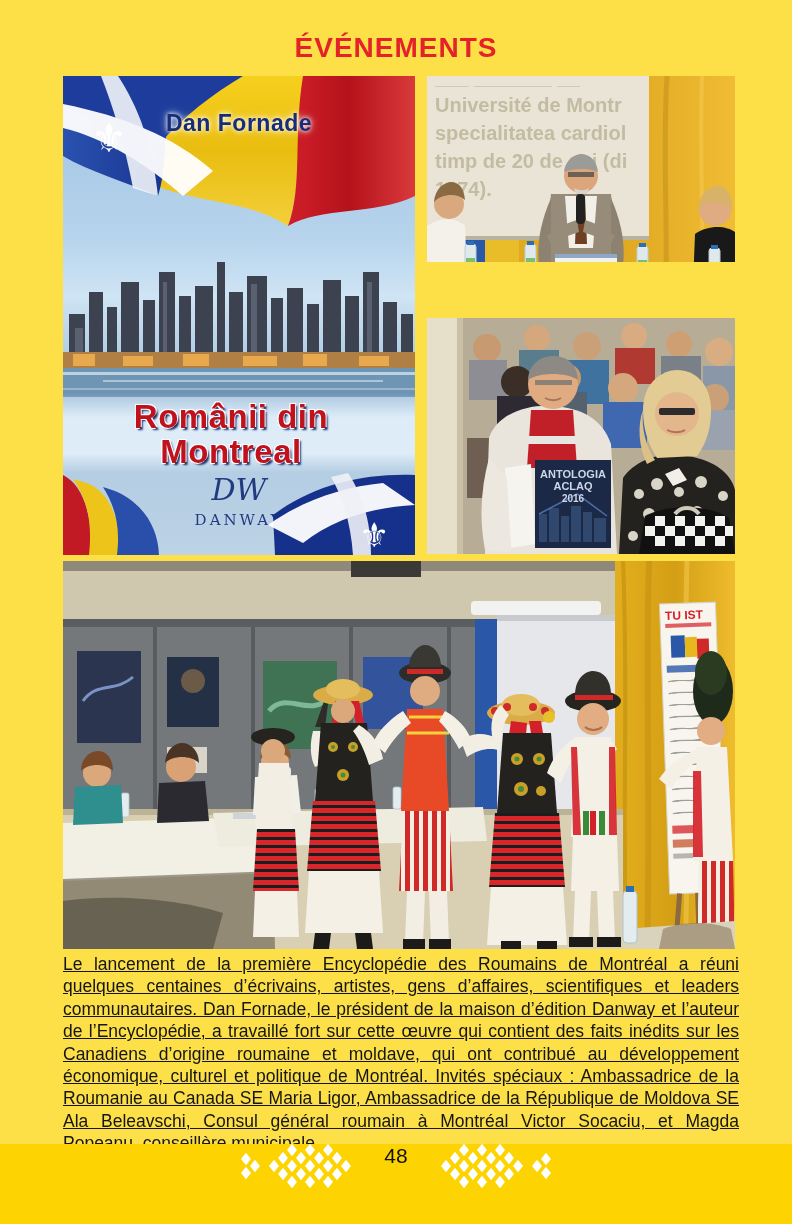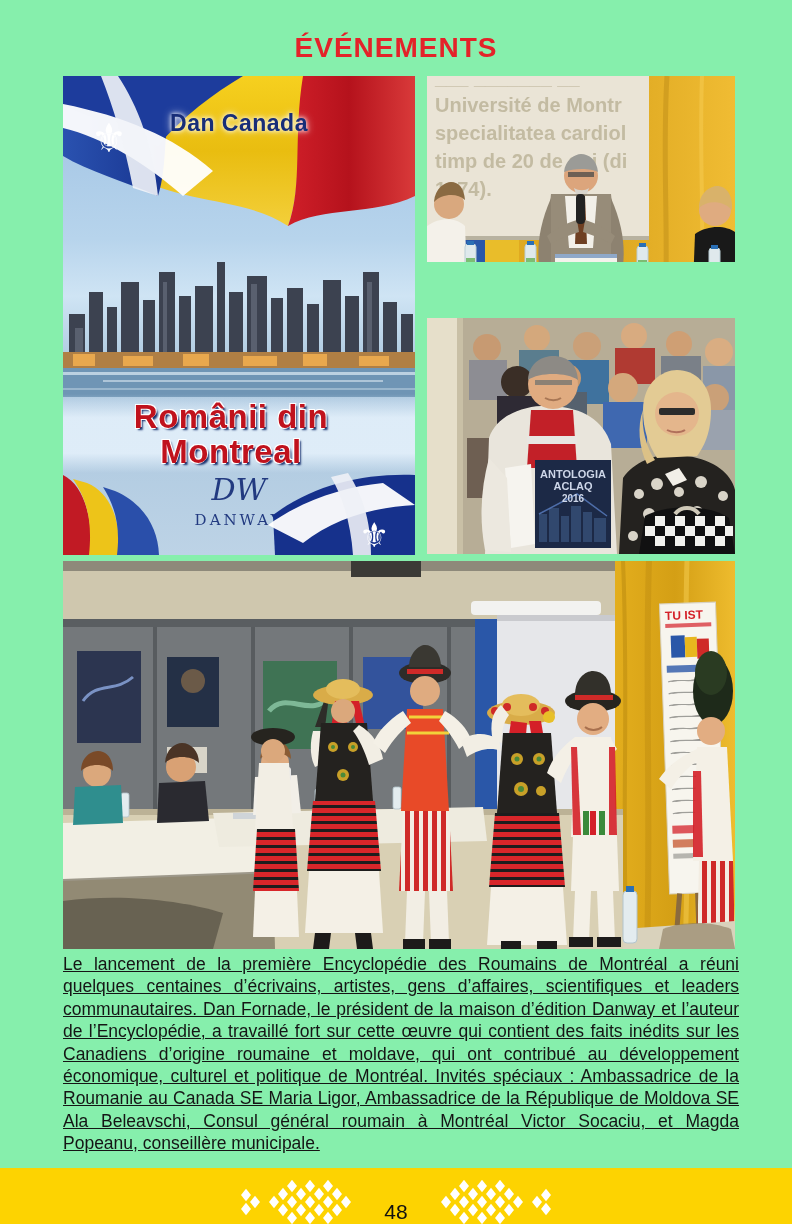--- a/index.html
+++ b/index.html
@@ -1,18 +1,18 @@
 <!DOCTYPE html>
 <html><head>
 <meta charset="utf-8">
 <style>
   * { margin:0; padding:0; box-sizing:border-box; }
   html,body { background:#ffffff; }
   .page {
-    position:relative; width:792px; height:1224px; background:#86efac;
+    position:relative; width:792px; height:1224px; background:#fde047;
     font-family:"Liberation Sans", sans-serif; overflow:hidden;
   }
   .page-title {
     position:absolute; top:32px; left:0; width:792px; text-align:center;
     font-size:28px; font-weight:bold; letter-spacing:1px; color:#e42229;
   }
   .photo { position:absolute; overflow:hidden; }
   .photo svg { display:block; }
 
   
@@ -54,22 +54,22 @@
   
   .caption {
     position:absolute; left:63px; top:953px; width:676px;
     font-size:17.5px; line-height:22.4px; color:#151515;
     text-align:justify;
     text-decoration:underline;
   }
 
   
   .footer {
-    position:absolute; left:0; bottom:0; width:792px; height:56px;
-    background:#fdd301; display:flex; align-items:flex-end; justify-content:center; gap:14px;
+    position:absolute; left:0; bottom:0; width:792px; height:80px;
+    background:#fdd301; display:flex; align-items:flex-start; justify-content:center; gap:14px;
   }
   .footer .page-number { font-size:21px; color:#111; font-weight:normal; }
 </style>
 </head>
 <body>
 
 <div class="page">
 
   <div class="page-title">ÉVÉNEMENTS</div>
 
@@ -93,21 +93,21 @@
         </linearGradient>
       </defs>
       <path d="M60,0 H250 C230,60 240,110 225,150 C180,120 120,130 60,95 Z" fill="url(#yl)"></path>
       <path d="M220,0 H352 V120 C310,140 260,130 225,150 C240,110 230,60 240,0 Z" fill="url(#rd)"></path>
       <path d="M0,0 H110 C100,50 105,90 95,120 C60,105 25,95 0,80 Z" fill="url(#bl)"></path>
       <path d="M0,0 H180 C150,18 120,40 95,70 C60,52 28,40 0,30 Z" fill="#1d3c9c"></path>
       <path d="M0,28 C60,40 110,60 150,95 L120,120 C80,85 40,62 0,52 Z" fill="#ffffff" opacity="0.95"></path>
       <path d="M55,0 C75,30 90,70 95,120 L70,112 C62,70 50,30 38,0 Z" fill="#f2f4f8" opacity="0.9"></path>
       <text x="28" y="76" font-size="40" fill="#ffffff">⚜</text>
     </svg>
-    <div class="cover-author">Dan Canada</div>
+    <div class="cover-author">Dan Fornade</div>
 
     <svg class="cover-flag-svg" style="top:176px" width="352" height="145" viewBox="0 0 352 145">
       <g fill="#3c4250">
         <rect x="6" y="62" width="16" height="50"></rect>
           <rect x="26" y="40" width="14" height="72"></rect>
         <rect x="44" y="55" width="10" height="57"></rect>
           <rect x="58" y="30" width="18" height="82"></rect>
         <rect x="80" y="48" width="12" height="64"></rect>
           <rect x="96" y="20" width="16" height="92"></rect>
         <rect x="116" y="44" width="12" height="68"></rect>

